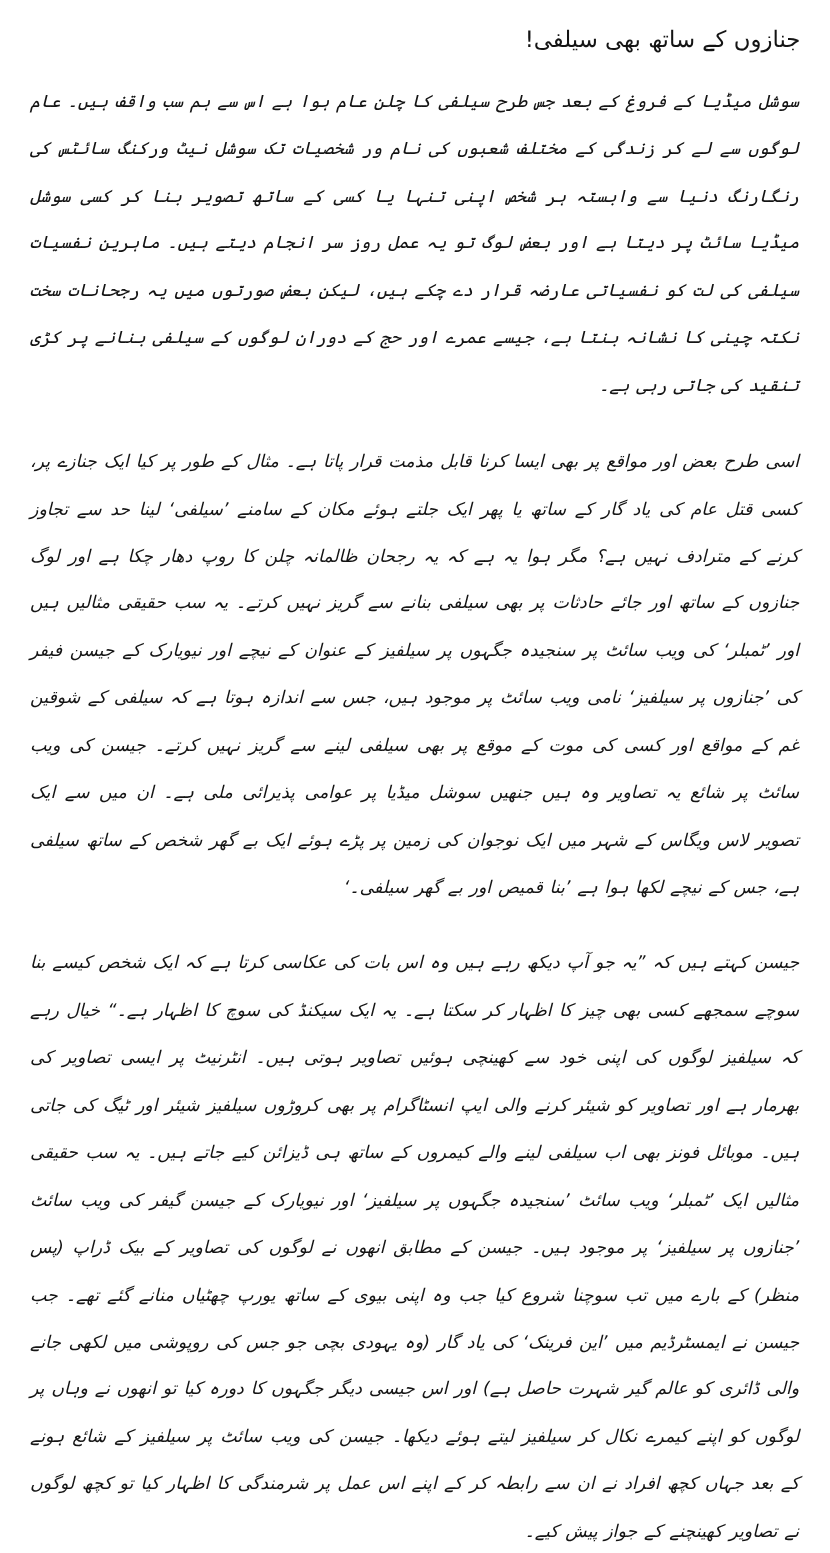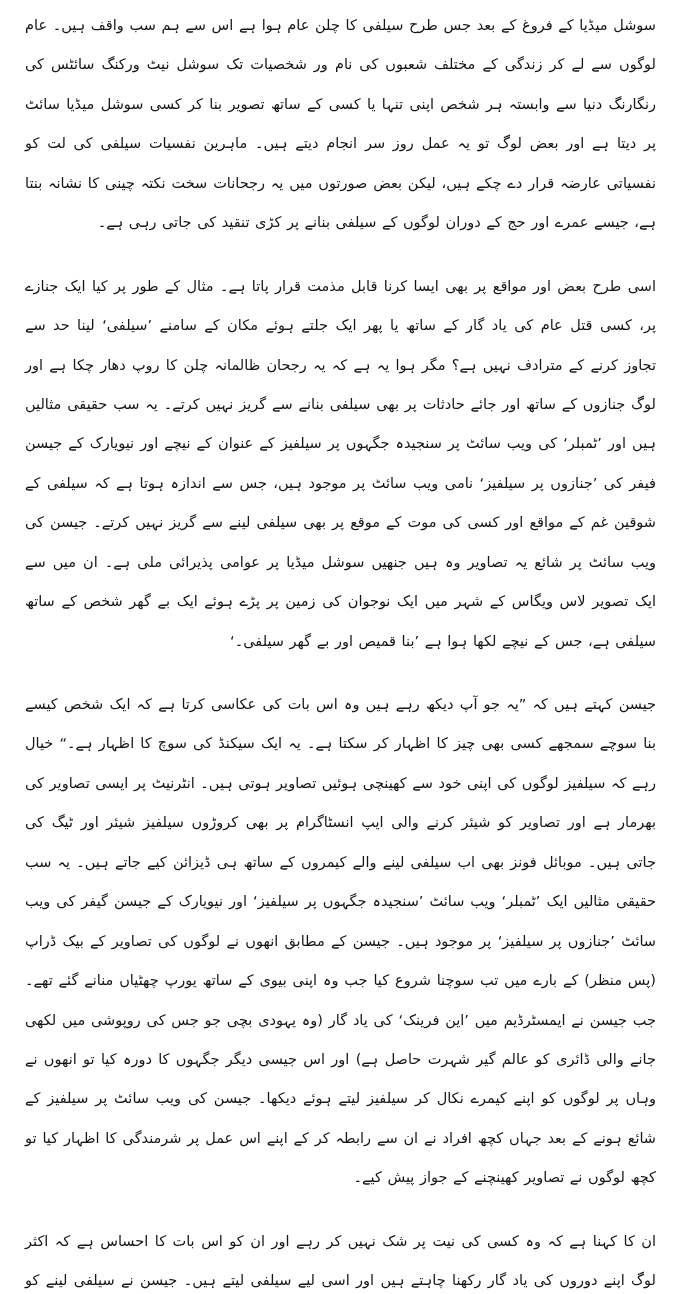--- a/index.html
+++ b/index.html
@@ -24,28 +24,30 @@
     font-weight: normal;
     line-height: 2.0;
     margin: 8px 0 14px 0;
     text-align: right;
   }
   .article-paragraph {
     font-size: 14.5px;
     line-height: 2.72;
     text-align: justify;
     text-align-last: right;
-    margin: 0 11px 24px 0;
+    margin: 0 1px 24px 0;
     word-spacing: 1px;
+    font-style: italic;
   }
 </style>
 </head>
 <body>
 
 <article class="article">
+  <h1 class="article-title">جنازوں کے ساتھ بھی سیلفی!</h1>
 
   <p class="article-paragraph">سوشل میڈیا کے فروغ کے بعد جس طرح سیلفی کا چلن عام ہوا ہے اس سے ہم سب واقف ہیں۔ عام لوگوں سے لے کر زندگی کے مختلف شعبوں کی نام ور شخصیات تک سوشل نیٹ ورکنگ سائٹس کی رنگارنگ دنیا سے وابستہ ہر شخص اپنی تنہا یا کسی کے ساتھ تصویر بنا کر کسی سوشل میڈیا سائٹ پر دیتا ہے اور بعض لوگ تو یہ عمل روز سر انجام دیتے ہیں۔ ماہرین نفسیات سیلفی کی لت کو نفسیاتی عارضہ قرار دے چکے ہیں، لیکن بعض صورتوں میں یہ رجحانات سخت نکتہ چینی کا نشانہ بنتا ہے، جیسے عمرے اور حج کے دوران لوگوں کے سیلفی بنانے پر کڑی تنقید کی جاتی رہی ہے۔</p>
 
   <p class="article-paragraph">اسی طرح بعض اور مواقع پر بھی ایسا کرنا قابل مذمت قرار پاتا ہے۔ مثال کے طور پر کیا ایک جنازے پر، کسی قتل عام کی یاد گار کے ساتھ یا پھر ایک جلتے ہوئے مکان کے سامنے ’سیلفی‘ لینا حد سے تجاوز کرنے کے مترادف نہیں ہے؟ مگر ہوا یہ ہے کہ یہ رجحان ظالمانہ چلن کا روپ دھار چکا ہے اور لوگ جنازوں کے ساتھ اور جائے حادثات پر بھی سیلفی بنانے سے گریز نہیں کرتے۔ یہ سب حقیقی مثالیں ہیں اور ’ٹمبلر‘ کی ویب سائٹ پر سنجیدہ جگہوں پر سیلفیز کے عنوان کے نیچے اور نیویارک کے جیسن فیفر کی ’جنازوں پر سیلفیز‘ نامی ویب سائٹ پر موجود ہیں، جس سے اندازہ ہوتا ہے کہ سیلفی کے شوقین غم کے مواقع اور کسی کی موت کے موقع پر بھی سیلفی لینے سے گریز نہیں کرتے۔ جیسن کی ویب سائٹ پر شائع یہ تصاویر وہ ہیں جنھیں سوشل میڈیا پر عوامی پذیرائی ملی ہے۔ ان میں سے ایک تصویر لاس ویگاس کے شہر میں ایک نوجوان کی زمین پر پڑے ہوئے ایک بے گھر شخص کے ساتھ سیلفی ہے، جس کے نیچے لکھا ہوا ہے ’بنا قمیص اور بے گھر سیلفی۔‘</p>
 
   <p class="article-paragraph">جیسن کہتے ہیں کہ ”یہ جو آپ دیکھ رہے ہیں وہ اس بات کی عکاسی کرتا ہے کہ ایک شخص کیسے بنا سوچے سمجھے کسی بھی چیز کا اظہار کر سکتا ہے۔ یہ ایک سیکنڈ کی سوچ کا اظہار ہے۔“ خیال رہے کہ سیلفیز لوگوں کی اپنی خود سے کھینچی ہوئیں تصاویر ہوتی ہیں۔ انٹرنیٹ پر ایسی تصاویر کی بھرمار ہے اور تصاویر کو شیئر کرنے والی ایپ انسٹاگرام پر بھی کروڑوں سیلفیز شیئر اور ٹیگ کی جاتی ہیں۔ موبائل فونز بھی اب سیلفی لینے والے کیمروں کے ساتھ ہی ڈیزائن کیے جاتے ہیں۔ یہ سب حقیقی مثالیں ایک ’ٹمبلر‘ ویب سائٹ ’سنجیدہ جگہوں پر سیلفیز‘ اور نیویارک کے جیسن گیفر کی ویب سائٹ ’جنازوں پر سیلفیز‘ پر موجود ہیں۔ جیسن کے مطابق انھوں نے لوگوں کی تصاویر کے بیک ڈراپ (پس منظر) کے بارے میں تب سوچنا شروع کیا جب وہ اپنی بیوی کے ساتھ یورپ چھٹیاں منانے گئے تھے۔ جب جیسن نے ایمسٹرڈیم میں ’این فرینک‘ کی یاد گار (وہ یہودی بچی جو جس کی روپوشی میں لکھی جانے والی ڈائری کو عالم گیر شہرت حاصل ہے) اور اس جیسی دیگر جگہوں کا دورہ کیا تو انھوں نے وہاں پر لوگوں کو اپنے کیمرے نکال کر سیلفیز لیتے ہوئے دیکھا۔ جیسن کی ویب سائٹ پر سیلفیز کے شائع ہونے کے بعد جہاں کچھ افراد نے ان سے رابطہ کر کے اپنے اس عمل پر شرمندگی کا اظہار کیا تو کچھ لوگوں نے تصاویر کھینچنے کے جواز پیش کیے۔</p>
 
   <p class="article-paragraph">ان کا کہنا ہے کہ وہ کسی کی نیت پر شک نہیں کر رہے اور ان کو اس بات کا احساس ہے کہ اکثر لوگ اپنے دوروں کی یاد گار رکھنا چاہتے ہیں اور اسی لیے سیلفی لیتے ہیں۔ جیسن نے سیلفی لینے کو ایک دل چسپ سماجی رجحان قرار دیا ہے۔ ان کا مزید کہنا ہے کہ ’تاریخ میں پہلی دفعہ لوگوں کے پاس یہ صلاحیت آئی ہے کہ وہ جو دیکھتے ہیں اسے وہ اسی وقت شیئر کر سکتے ہیں۔ ہم کوشش کر رہے ہیں کہ معلوم کریں کہ اس طرح ہر تصویر کو شیئر کرنے کی کیا اہمیت ہو سکتی ہے اور کیا شیئر کیا جانا چاہیے اور کیا شیئر نہیں کیا جانا چاہیے۔“</p>
 </article>
 

